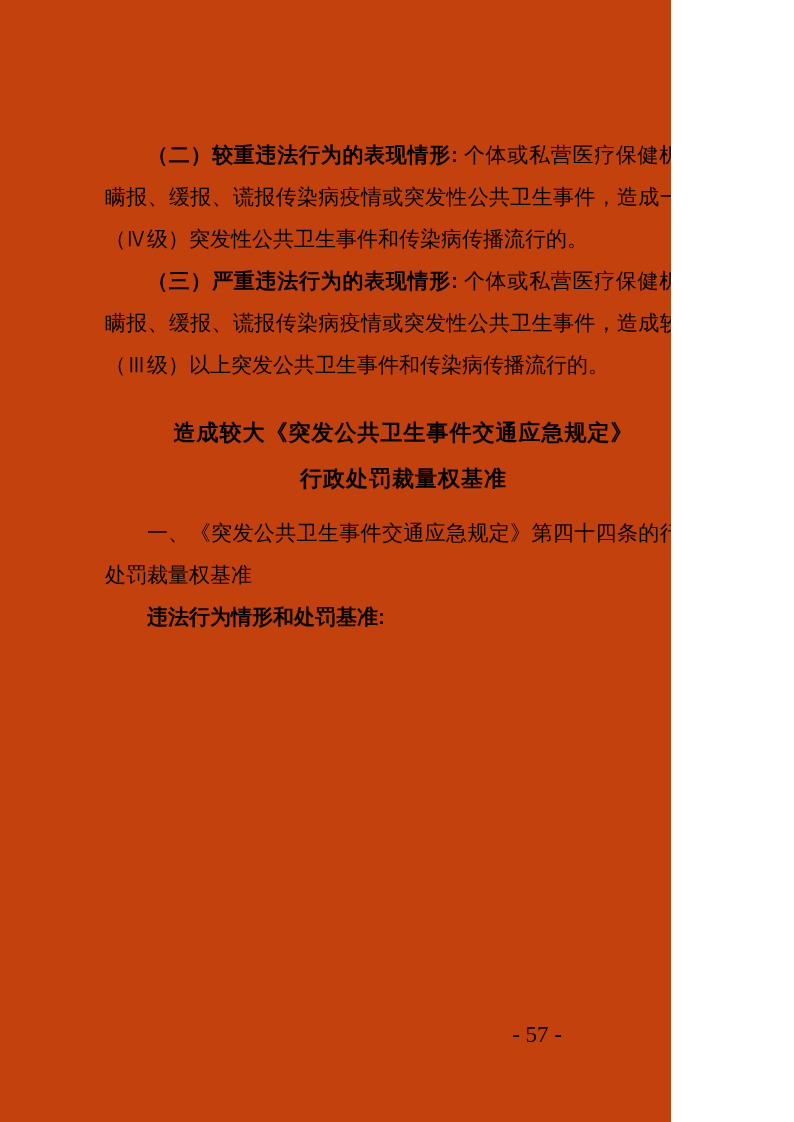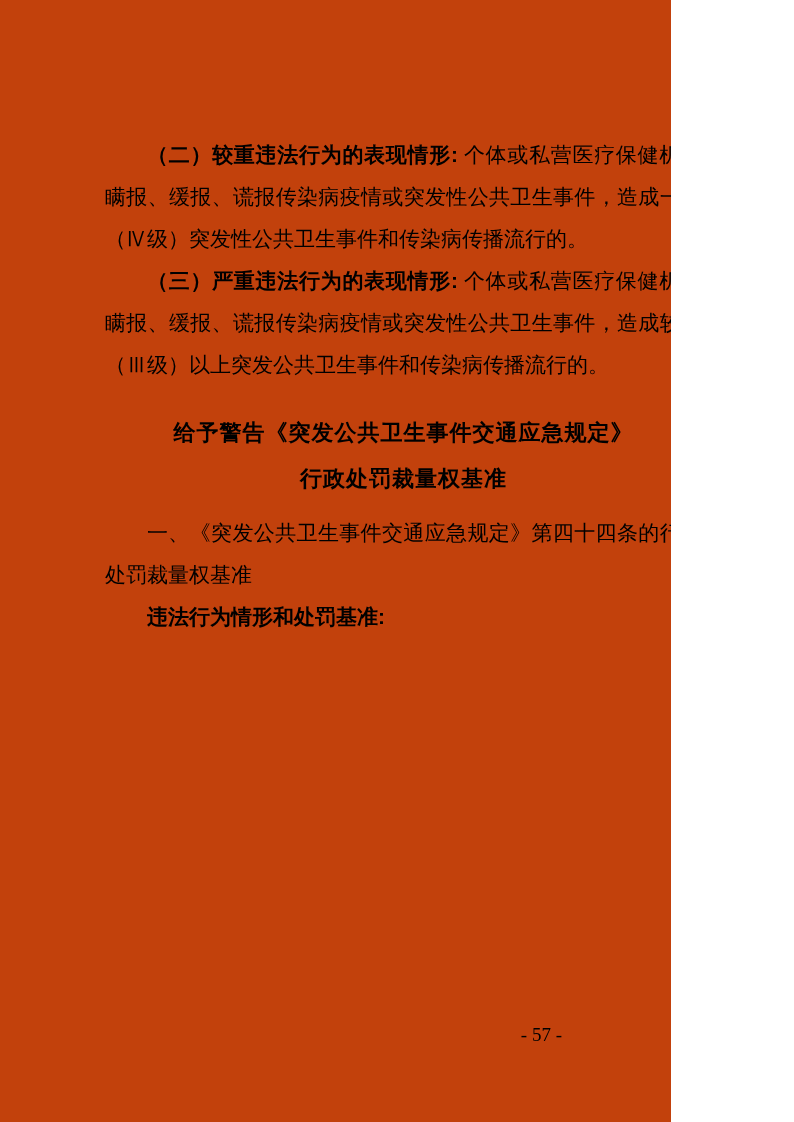--- a/index.html
+++ b/index.html
@@ -44,34 +44,34 @@
     font-size: 22px;
     line-height: 46px;
     letter-spacing: 1px;
   }
   .page-number {
     position: absolute;
     top: 1024px;
     left: 0;
     right: 109px;
     text-align: right;
-    font-size: 19px;
+    font-size: 23px;
     line-height: 22px;
     font-family: "Liberation Serif", serif;
     color: #000000;
   }
 </style>
 </head>
 <body>
 
 <main class="page">
   <div class="content">
       <p class="para"><span class="b">（二）较重违法行为的表现情形:</span><span> 个体或私营医疗保健机构瞒报、缓报、谎报传染病疫情或突发性公共卫生事件，造成一般（Ⅳ级）突发性公共卫生事件和传染病传播流行的。</span></p>
       <p class="para"><span class="b">（三）严重违法行为的表现情形:</span><span> 个体或私营医疗保健机构瞒报、缓报、谎报传染病疫情或突发性公共卫生事件，造成较大（Ⅲ级）以上突发公共卫生事件和传染病传播流行的。</span></p>
       <div class="heading">
-        <div>给予警告《突发公共卫生事件交通应急规定》</div>
+        <div>造成较大《突发公共卫生事件交通应急规定》</div>
         <div>行政处罚裁量权基准</div>
       </div>
       <p class="para"><span>一、《突发公共卫生事件交通应急规定》第四十四条的行政处罚裁量权基准</span></p>
       <p class="para"><span class="b">违法行为情形和处罚基准:</span></p>
     </div>
   <div class="page-number">- 57 -</div>
 </main>
 
 </body></html>

